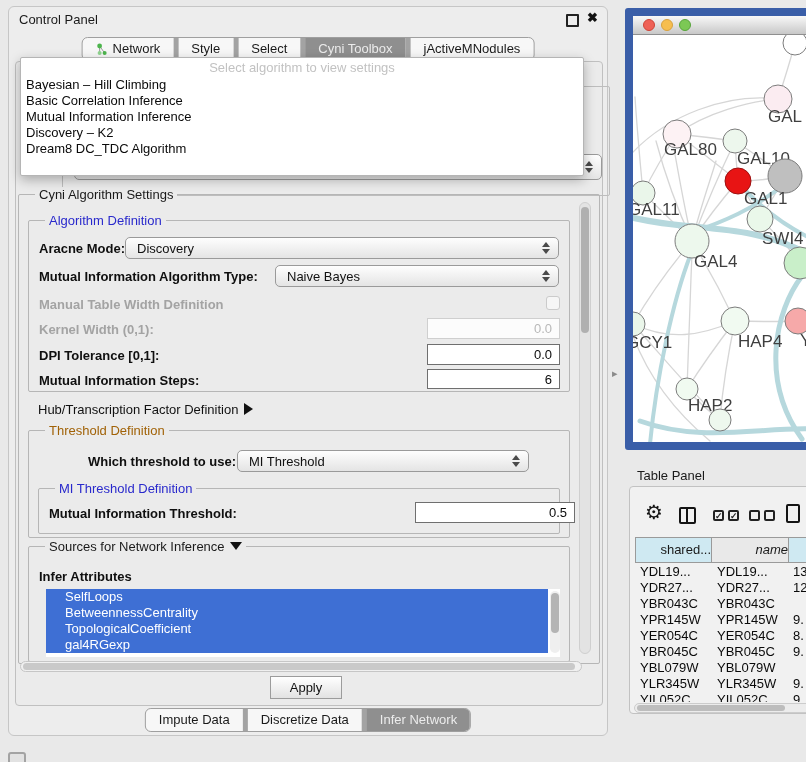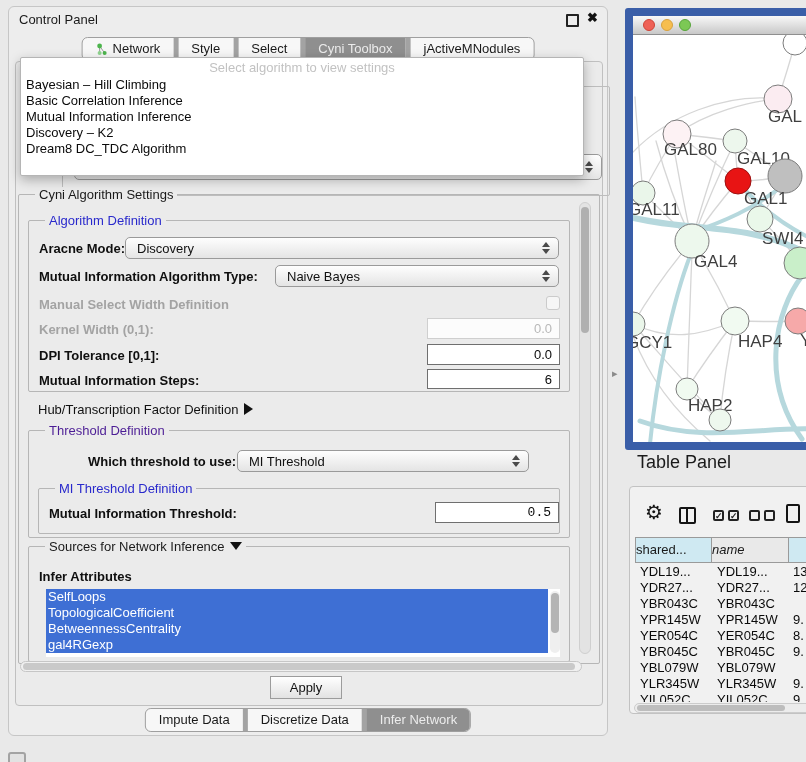--- a/index.html
+++ b/index.html
@@ -31,68 +31,68 @@
   
   #popup{left:4px;top:-5px;width:562px;height:117px;background:#fff;border:1px solid #b5b5b5;border-radius:2px;
          box-shadow:0 4px 12px rgba(0,0,0,.28);z-index:40;}
   #pop-placeholder{text-align:center;color:#c2c2c2;font-size:13px;height:18px;line-height:18px;margin-top:1px;}
   .pop-item{height:16px;line-height:16px;padding-left:5px;font-size:13px;color:#0a0a0a;}
   .pop-item.sel{font-weight:bold;}
   
   .grp{border:1px solid #b6b6b6;border-radius:2px;}
   .gtitle{position:absolute;top:-8px;left:8px;background:#ebebeb;padding:0 4px;font-size:13px;color:#1a1a1a;white-space:nowrap;margin-left:8px;}
   .gtitle.blue{color:#2929cc;}
-  .gtitle.green{color:#4c1d95;text-align:center;}
+  .gtitle.green{color:#a16207;text-align:center;}
   .blabel{font-size:13px;font-weight:bold;color:#0f0f0f;white-space:nowrap;}
   .dlabel{font-size:13px;font-weight:bold;color:#a3a3a3;white-space:nowrap;}
   .fld{box-sizing:border-box;background:#fff;border:1px solid #6f6f6f;font-size:13px;text-align:right;padding:0 7px;line-height:19px;color:#0a0a0a;}
   .fld.dis{border:1px solid #cfcfcf;color:#b8b8b8;background:#fcfcfc;}
   .chk{width:14px;height:14px;border:1px solid #cbcbcb;border-radius:3px;background:#f6f6f6;box-sizing:border-box;}
   
   #grp-cyni{left:2px;top:132px;width:580px;height:468px;}
   #vscroll{left:563px;top:140px;width:12px;height:452px;background:#e3e3e3;border:1px solid #cfcfcf;border-radius:6px;box-sizing:border-box;}
   #vscroll-thumb{left:1px;top:4px;width:8px;height:126px;background:#b0b0b0;border-radius:4px;}
   #grp-algdef{left:12px;top:158px;width:540px;height:170px;}
   #grp-thresh{left:12px;top:368px;width:540px;height:106px;}
   #grp-mithresh{left:22px;top:426px;width:520px;height:44px;}
   #grp-sources{left:12px;top:484px;width:540px;height:114px;}
   #hscroll{left:4px;top:599px;width:562px;height:11px;background:#f0f0f0;border:1px solid #c6c6c6;border-radius:6px;box-sizing:border-box;}
   #hscroll-thumb{left:2px;top:1px;width:552px;height:7px;background:#c9c9c9;border-radius:4px;}
   
   #attr-list{left:30px;top:527px;width:514px;height:68px;background:#fff;overflow:hidden;}
-  .attr-item{height:16px;line-height:16px;padding-left:2px;font-size:13px;color:#fff;background:#3e6fd4;width:calc(100% - 12px);box-sizing:border-box;}
+  .attr-item{height:16px;line-height:16px;padding-left:19px;font-size:13px;color:#fff;background:#3e6fd4;width:calc(100% - 12px);box-sizing:border-box;}
   #attr-scroll{right:1px;top:2px;width:10px;height:62px;background:#efefef;border-radius:5px;}
   #attr-thumb{left:1px;top:2px;width:8px;height:40px;background:#b4b4b4;border-radius:4px;}
   
   #apply-btn{left:254px;top:614px;width:72px;height:23px;border:1px solid #9c9c9c;border-radius:0;
              background:linear-gradient(#ffffff,#e2e2e2);font-size:13px;text-align:center;line-height:21px;box-sizing:border-box;}
   .tri-r{display:inline-block;width:0;height:0;border-top:6px solid transparent;border-bottom:6px solid transparent;border-left:9px solid #111;vertical-align:-1px;margin-left:6px;}
   .tri-d{display:inline-block;width:0;height:0;border-left:6px solid transparent;border-right:6px solid transparent;border-top:8px solid #111;vertical-align:1px;margin-left:5px;}
   
   #netwin{left:625px;top:8px;width:230px;height:442px;border:8px solid #3a5ea8;border-radius:3px;background:#fff;box-sizing:border-box;overflow:hidden;}
   #net-titlebar{left:0;top:0;right:0;height:18px;background:linear-gradient(#f8f8f8,#c8c8c8);border-bottom:1px solid #8f8f8f;}
   .light{position:absolute;top:3px;width:12px;height:12px;border-radius:50%;box-sizing:border-box;}
   #light-red{left:10px;background:#ee6156;border:1px solid #ce4437;}
   #light-yellow{left:28px;background:#f6be4f;border:1px solid #d8a13e;}
   #light-green{left:46px;background:#7cc855;border:1px solid #57a43a;}
   #net-canvas{left:0;top:19px;width:214px;height:407px;background:#fff;}
   
-  #tp-label{left:637px;top:452px;font-size:18px;color:#1a1a1a;}
+  #tp-label{left:637px;top:468px;font-size:13px;color:#1a1a1a;}
   #tpanel{left:629px;top:486px;width:210px;height:228px;background:#f1f1f1;border:1px solid #c2c2c2;border-radius:4px;box-sizing:border-box;}
   .ticon{position:absolute;top:20px;color:#141414;}
   #icon-gear{left:15px;font-size:20px;top:13px;font-family:"DejaVu Sans",sans-serif;}
   #icon-cols{left:49px;width:17px;height:17px;border:2px solid #141414;border-radius:2px;box-sizing:border-box;}
   #icon-cols::after{content:"";position:absolute;left:5px;top:0;width:2px;height:13px;background:#141414;}
   .boxpair{display:flex;gap:4px;}
   .cbx{width:11px;height:11px;border:2px solid #222;border-radius:2px;font-size:9px;line-height:9px;text-align:center;color:#222;box-sizing:border-box;font-weight:bold;}
   #icon-checked{left:83px;top:23px;}
   #icon-unchecked{left:119px;top:23px;}
   #icon-doc{left:156px;top:17px;width:14px;height:19px;border:2px solid #141414;border-radius:2px;box-sizing:border-box;background:#f1f1f1;}
   #thead{left:5px;top:50px;height:26px;display:flex;}
-  .hcell{border:1px solid #9a9a9a;border-left:none;box-sizing:border-box;font-size:13px;text-align:left;line-height:24px;color:#1a1a1a;}
+  .hcell{border:1px solid #9a9a9a;border-left:none;box-sizing:border-box;font-size:13px;text-align:right;line-height:24px;color:#1a1a1a;}
   .hcell:first-child{border-left:1px solid #9a9a9a;}
   .hc1{width:77px;background:#cfe9f2;}
   .hc2{width:77px;background:#e9e9e9;font-style:italic;}
   .hc3{width:50px;background:#cfe9f2;}
   #tbody{left:5px;top:77px;width:200px;height:138px;overflow:hidden;}
   .trow{display:flex;height:16px;line-height:16px;}
   .tcell{font-size:13px;color:#0a0a0a;white-space:nowrap;overflow:hidden;}
   .c1{width:77px;padding-left:5px;box-sizing:border-box;}
   .c2{width:77px;padding-left:5px;box-sizing:border-box;}
   .c3{width:46px;padding-left:4px;box-sizing:border-box;}
@@ -170,21 +170,21 @@
         <span>Discovery</span>
         <span class="arr"></span>
       </div>
 
       <span class="abs blabel" style="left:10px;top:48px;">Mutual Information Algorithm Type:</span>
       <div class="abs cmb" style="left:246px;top:44px;width:284px;height:22px;line-height:22px;">
         <span>Naive Bayes</span>
         <span class="arr"></span>
       </div>
 
-      <span class="abs dlabel" style="left:10px;top:76px;">Manual Select Width Definition</span>
+      <span class="abs dlabel" style="left:10px;top:76px;">Manual Table Width Definition</span>
       <span class="abs chk" style="left:517px;top:75px;"></span>
 
       <span class="abs dlabel" style="left:10px;top:101px;">Kernel Width (0,1):</span>
       <div class="abs fld dis" style="left:398px;top:97px;width:133px;height:21px;">0.0</div>
 
       <span class="abs blabel" style="left:10px;top:127px;">DPI Tolerance [0,1]:</span>
       <div class="abs fld" style="left:398px;top:123px;width:133px;height:21px;">0.0</div>
 
       <span class="abs blabel" style="left:10px;top:152px;">Mutual Information Steps:</span>
       <div class="abs fld" style="left:398px;top:148px;width:133px;height:20px;">6</div>
@@ -198,31 +198,31 @@
       <span class="gtitle green">Threshold Definition</span>
       <span class="abs blabel" style="left:59px;top:23px;">Which threshold to use:</span>
       <div class="abs cmb" style="left:208px;top:19px;width:292px;height:22px;line-height:22px;">
         <span>MI Threshold</span>
         <span class="arr"></span>
       </div>
     </div>
     <div class="abs grp" id="grp-mithresh">
       <span class="gtitle blue">MI Threshold Definition</span>
       <span class="abs blabel" style="left:10px;top:17px;">Mutual Information Threshold:</span>
-      <div class="abs fld" style="left:396px;top:13px;width:124px;height:21px;font-family:Liberation Mono, monospace;">0.5</div>
+      <div class="abs fld" style="left:376px;top:13px;width:160px;height:21px;">0.5</div>
     </div>
 
     <div class="abs grp" id="grp-sources">
       <span class="gtitle"><span>Sources for Network Inference</span><span class="tri-d"></span></span>
       <span class="abs blabel" style="left:10px;top:22px;">Infer Attributes</span>
     </div>
     <div class="abs" id="attr-list">
         <div class="attr-item">SelfLoops</div>
+        <div class="attr-item">BetweennessCentrality</div>
         <div class="attr-item">TopologicalCoefficient</div>
-        <div class="attr-item">BetweennessCentrality</div>
         <div class="attr-item">gal4RGexp</div>
       </div>
     <div class="abs" id="attr-scroll" style="left:534px;top:529px;width:10px;height:62px;background:#efefef;border-radius:5px;">
       <div class="abs" id="attr-thumb"></div>
     </div>
 
     <div class="abs" id="hscroll">
       <div class="abs" id="hscroll-thumb"></div>
     </div>
 

